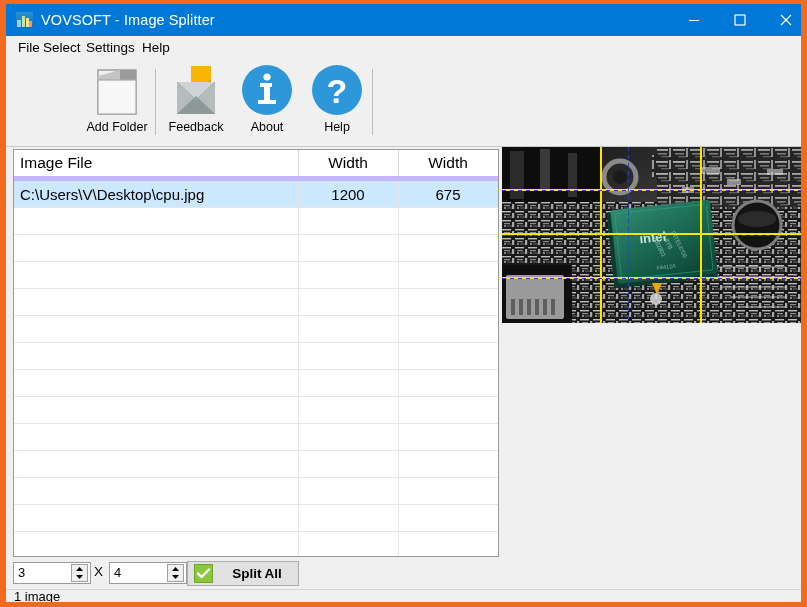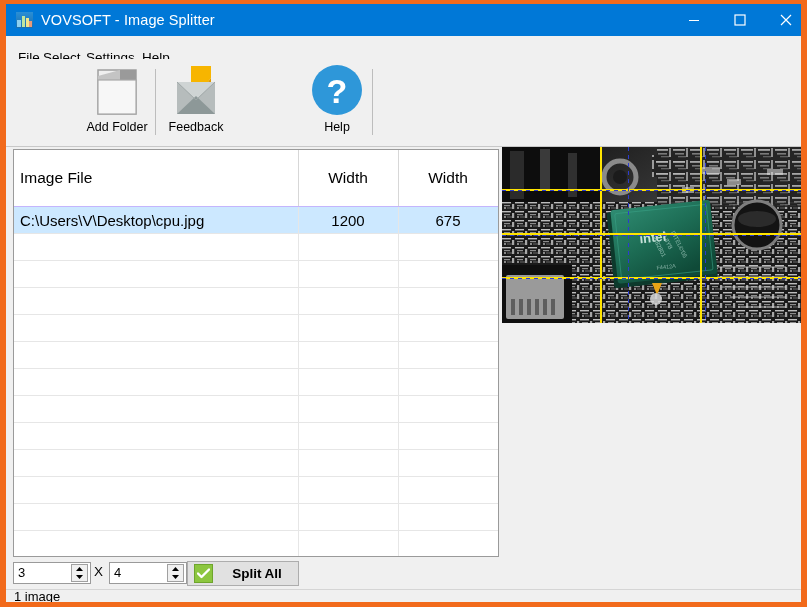--- a/index.html
+++ b/index.html
@@ -64,21 +64,21 @@
 
   
   #menubar {
     position: absolute; left: 0; top: 32px;
     width: 795px; height: 23px;
     background: #f0f0f0;
     font-size: 13.5px;
     color: #000;
   }
   .menu-item {
-    position: absolute; top: 13px;
+    position: absolute; top: 3px;
     height: 18px; line-height: 18px;
     padding: 0 4px;
     white-space: nowrap;
     text-align: center;
   }
   #menu-file     { left: 8px; }
   #menu-select   { left: 33px; }
   #menu-settings { left: 76px; }
   #menu-help     { left: 132px; }
 
@@ -134,22 +134,22 @@
     border-collapse: collapse;
     table-layout: fixed;
     font-size: 15px;
     color: #000;
   }
   #grid th {
     font-weight: normal;
     height: 26px;
     background: #ffffff;
     border-right: 1px solid #d7d7d7;
-    border-bottom: 1px solid #c4b5fd;
-    padding: 15px;
+    border-bottom: 5px solid #c4b5fd;
+    padding: 0;
     text-align: center;
     font-size: 15.5px;
   }
   #grid th.col-file { text-align: left; padding-left: 6px; }
   #grid td {
     height: 26px;
     border-right: 1px solid #e6e6e6;
     border-bottom: 1px solid #e6e6e6;
     padding: 0;
     text-align: center;
@@ -321,20 +321,32 @@
           <svg width="70" height="58" viewBox="0 0 70 58">
             <rect x="16" y="8" width="38" height="44" fill="#efefef" stroke="#9f9f9f" stroke-width="1.5"></rect>
             <path d="M38 8 h16 v10 h-16 z" fill="#9a9a9a"></path>
             <path d="M38 8 l0 10 h-22 l0 -4 z" fill="#c4c4c4"></path>
             <rect x="16" y="18" width="38" height="34" fill="#f7f7f7" stroke="#a8a8a8" stroke-width="1.2"></rect>
           </svg>
         </div>
         <div class="caption">Add Folder</div>
       </div>
 
+      <div class="tool" id="tool-about">
+        <div class="glyph">
+          <svg width="70" height="58" viewBox="0 0 70 58">
+            <circle cx="35" cy="28" r="25" fill="#2e97d9"></circle>
+            <circle cx="35" cy="15" r="3.6" fill="#ffffff"></circle>
+            <rect x="28" y="21" width="12" height="4" fill="#ffffff"></rect>
+            <rect x="32" y="21" width="6" height="18" fill="#ffffff"></rect>
+            <rect x="26" y="38" width="18" height="4" fill="#ffffff"></rect>
+          </svg>
+        </div>
+        <div class="caption">About</div>
+      </div>
 
       <div class="tool" id="tool-help">
         <div class="glyph">
           <svg width="70" height="58" viewBox="0 0 70 58">
             <circle cx="35" cy="28" r="25" fill="#2e97d9"></circle>
             <text x="35" y="41" font-family="Liberation Sans, sans-serif" font-size="34" font-weight="bold" fill="#ffffff" text-anchor="middle">?</text>
           </svg>
         </div>
         <div class="caption">Help</div>
       </div>

